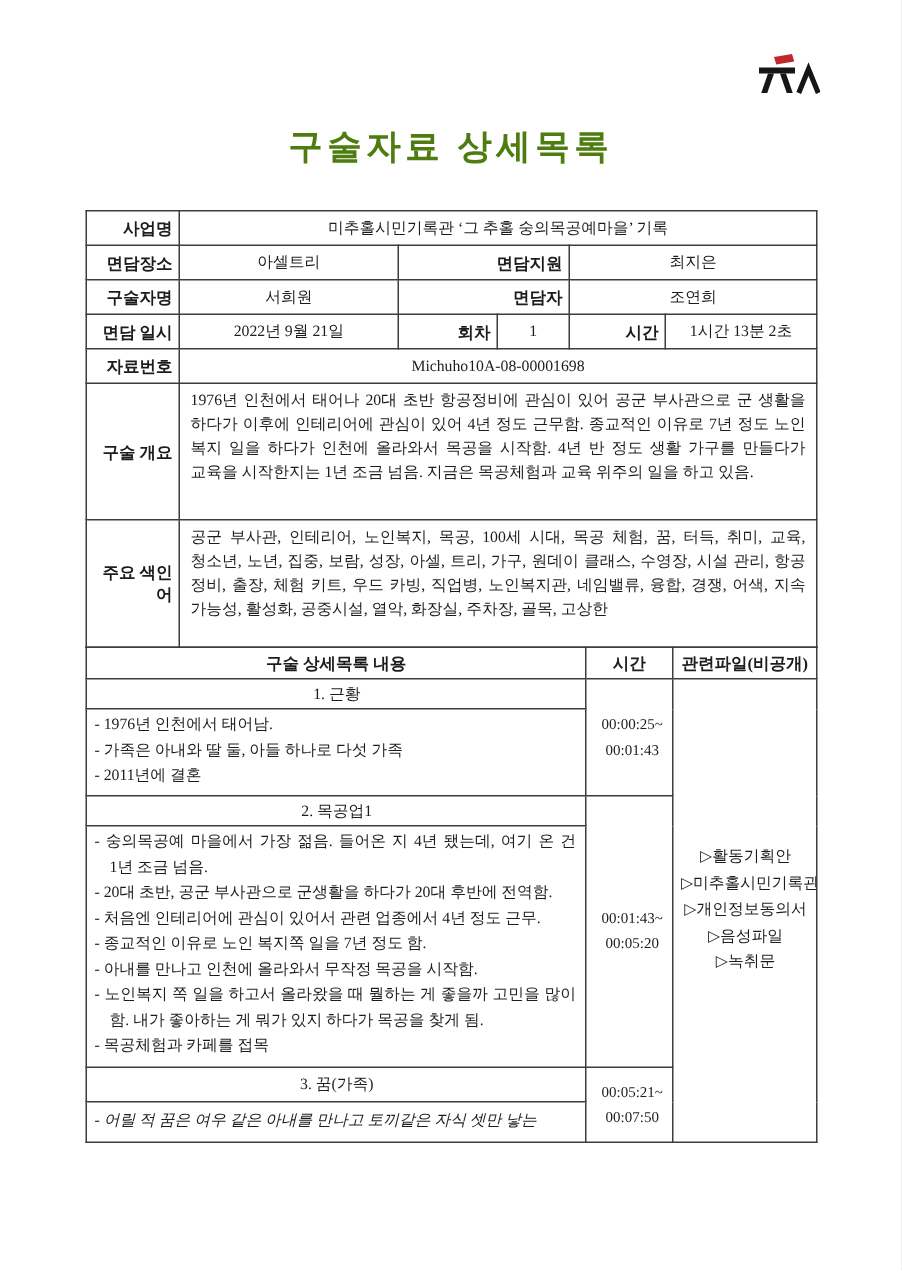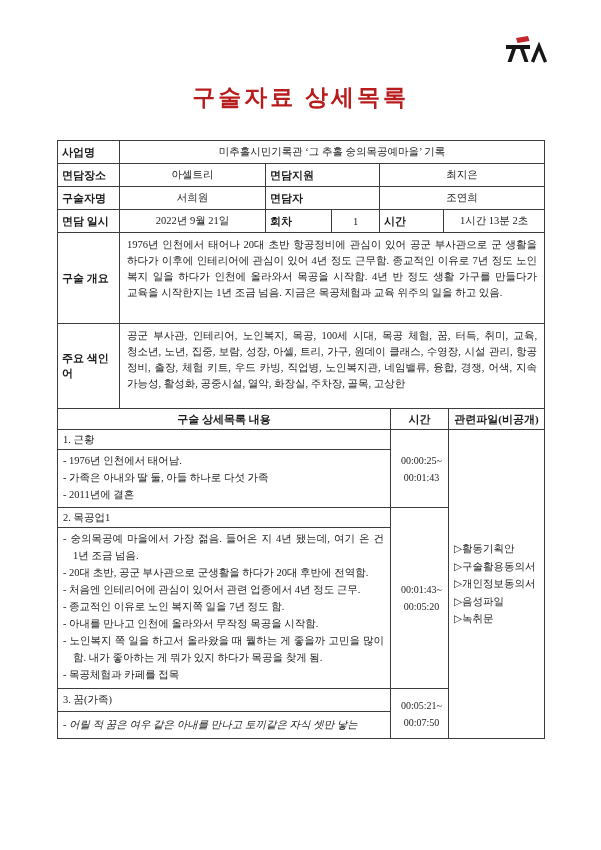--- a/index.html
+++ b/index.html
@@ -9,45 +9,45 @@
     margin:0 auto;
     background:#ffffff;
     font-family:"Liberation Serif","DejaVu Serif",serif;
     color:#1c1c1c;
     overflow:hidden;
   }
   .logo { position:absolute; top:36px; right:54px; width:42px; height:28px; }
   .doc-title {
     position:absolute; top:82px; left:0; width:100%;
     text-align:center; font-size:23px; font-weight:bold; letter-spacing:3px;
-    color:#b91c1c;
+    color:#4d7c0f;
   }
   .tables { position:absolute; top:140px; left:57px; width:487px; }
   table { border-collapse:collapse; table-layout:fixed; width:487px; }
   td {
     border:1px solid #3d3d3d;
     font-size:10.5px;
     padding:1px 4px;
     vertical-align:middle;
     overflow:hidden;
   }
-  .lbl { font-weight:bold; text-align:left; font-size:11px; }
+  .lbl { font-weight:bold; text-align:right; font-size:11px; }
   .val { text-align:center; font-size:10.5px; }
   .info-row td { height:20px; }
   .longtext {
     text-align:justify;
     padding:4px 7px;
     line-height:1.52;
     word-break:keep-all;
   }
   .overview-cell .longtext-inner { min-height:82px; }
   .keywords-cell .longtext-inner { min-height:76px; }
   .detail-table { margin-top:-1px;border-radius:23px; }
   .dt-head td { height:18px; font-weight:bold; text-align:center; font-size:11px; }
-  .section-title td { height:17px; padding-left:5px; }
+  .section-title td { height:17px; padding-left:5px;text-align:center; }
   .section-title .st-text { font-size:10.5px; }
   .bullets-cell { padding:2px 6px 4px 5px; vertical-align:top; }
   .bullet {
     padding-left:10px; text-indent:-10px;
     line-height:1.62; text-align:justify; word-break:keep-all;
   }
   .s2-bullets { padding-top:2px; padding-bottom:5px; }
   .time-cell { text-align:center; font-size:10px; line-height:1.7; padding:0 1px; }
   .files-cell { vertical-align:middle; padding-left:8px; }
   .file-item { line-height:1.68; font-size:10.5px; white-space:nowrap; }
@@ -99,20 +99,24 @@
         <td class="val" colspan="2">조연희</td>
       </tr>
       <tr class="info-row">
         <td class="lbl">면담 일시</td>
         <td class="val">2022년 9월 21일</td>
         <td class="lbl">회차</td>
         <td class="val">1</td>
         <td class="lbl">시간</td>
         <td class="val">1시간 13분 2초</td>
       </tr>
+      <tr class="info-row">
+        <td class="lbl">자료번호</td>
+        <td class="val" colspan="5">Michuho10A-08-00001698</td>
+      </tr>
       <tr>
         <td class="lbl overview-cell">구술 개요</td>
         <td class="longtext overview-cell" colspan="5">
           <div class="longtext-inner">1976년 인천에서 태어나 20대 초반 항공정비에 관심이 있어 공군 부사관으로 군 생활을 하다가 이후에 인테리어에 관심이 있어 4년 정도 근무함. 종교적인 이유로 7년 정도 노인 복지 일을 하다가 인천에 올라와서 목공을 시작함. 4년 반 정도 생활 가구를 만들다가 교육을 시작한지는 1년 조금 넘음. 지금은 목공체험과 교육 위주의 일을 하고 있음.</div>
         </td>
       </tr>
       <tr>
         <td class="lbl keywords-cell">주요 색인어</td>
         <td class="longtext keywords-cell" colspan="5">
           <div class="longtext-inner">공군 부사관, 인테리어, 노인복지, 목공, 100세 시대, 목공 체험, 꿈, 터득, 취미, 교육, 청소년, 노년, 집중, 보람, 성장, 아셀, 트리, 가구, 원데이 클래스, 수영장, 시설 관리, 항공 정비, 출장, 체험 키트, 우드 카빙, 직업병, 노인복지관, 네임밸류, 융합, 경쟁, 어색, 지속 가능성, 활성화, 공중시설, 열악, 화장실, 주차장, 골목, 고상한</div>
@@ -135,21 +139,21 @@
       </tr>
 
       <tr class="section-title">
         <td><span class="st-text">1. 근황</span></td>
         <td class="time-cell" rowspan="2">
           <div>00:00:25~</div>
           <div>00:01:43</div>
         </td>
         <td class="files-cell" rowspan="8">
           <div class="file-item">▷활동기획안</div>
-          <div class="file-item">▷구술활용동의서</div>
+          <div class="file-item">▷미추홀시민기록관</div>
           <div class="file-item">▷개인정보동의서</div>
           <div class="file-item">▷음성파일</div>
           <div class="file-item">▷녹취문</div>
         </td>
       </tr>
       <tr>
         <td class="bullets-cell">
           <div class="bullet">- 1976년 인천에서 태어남.</div>
           <div class="bullet">- 가족은 아내와 딸 둘, 아들 하나로 다섯 가족</div>
           <div class="bullet">- 2011년에 결혼</div>

